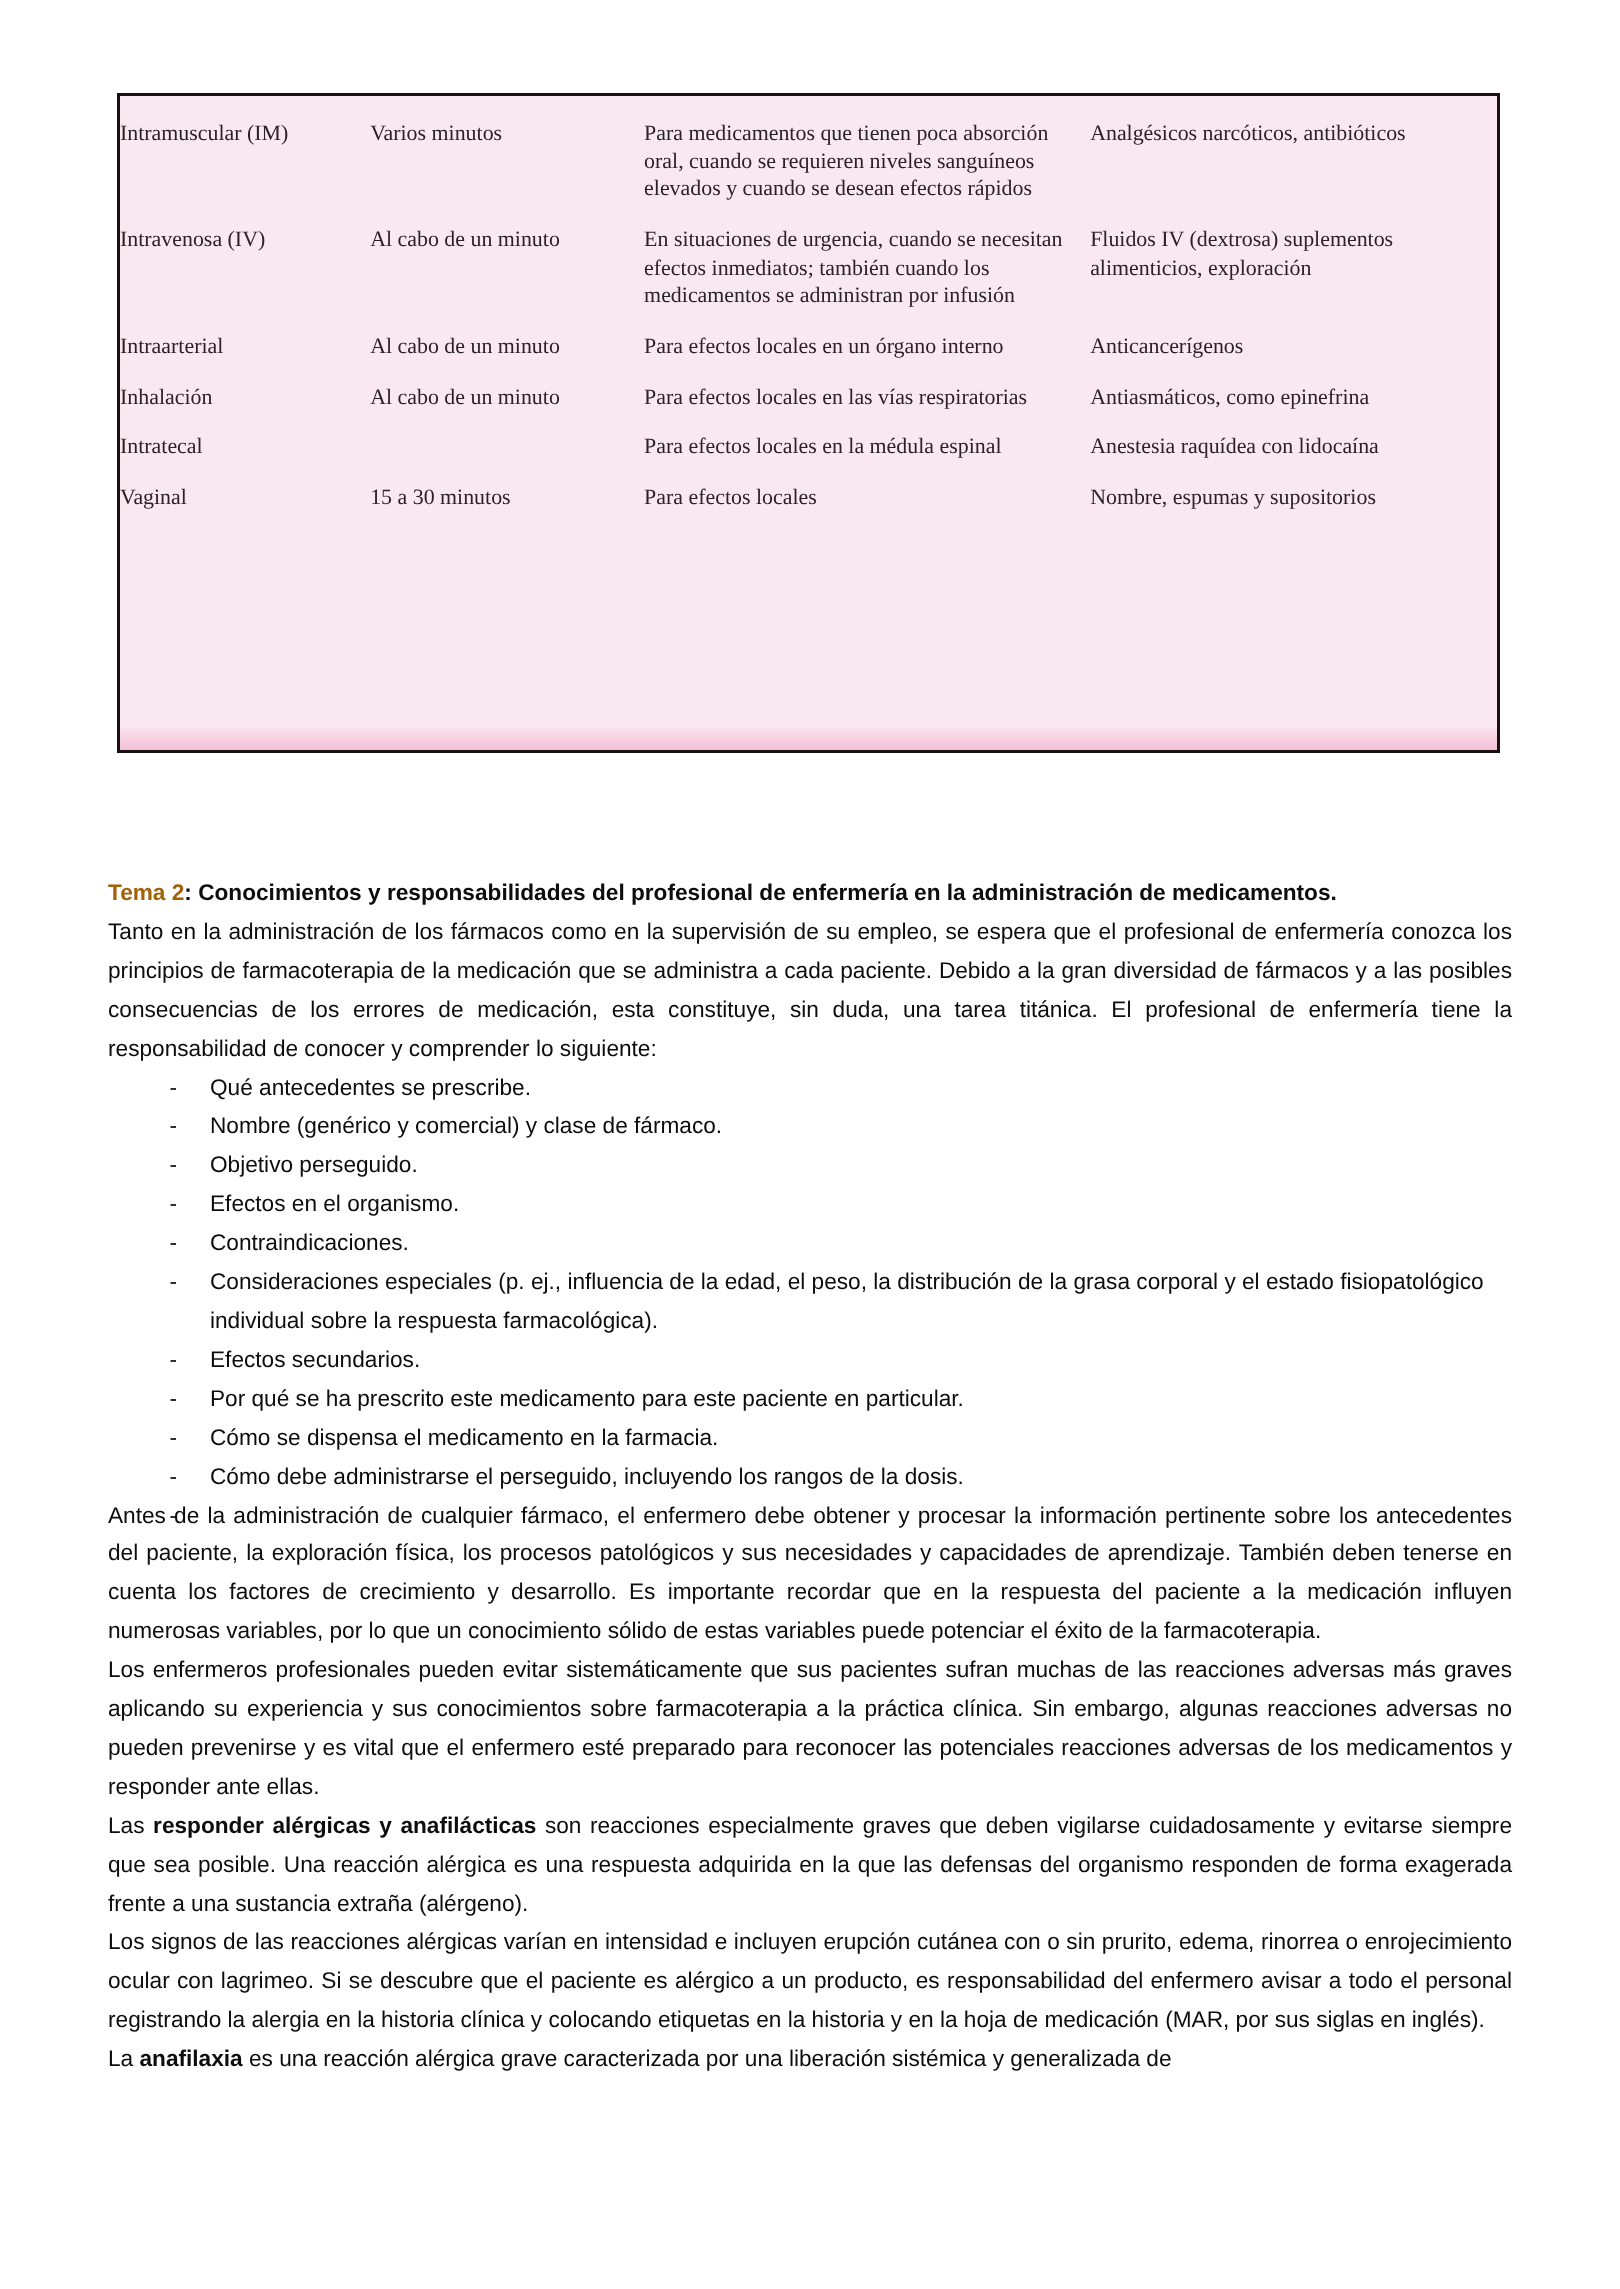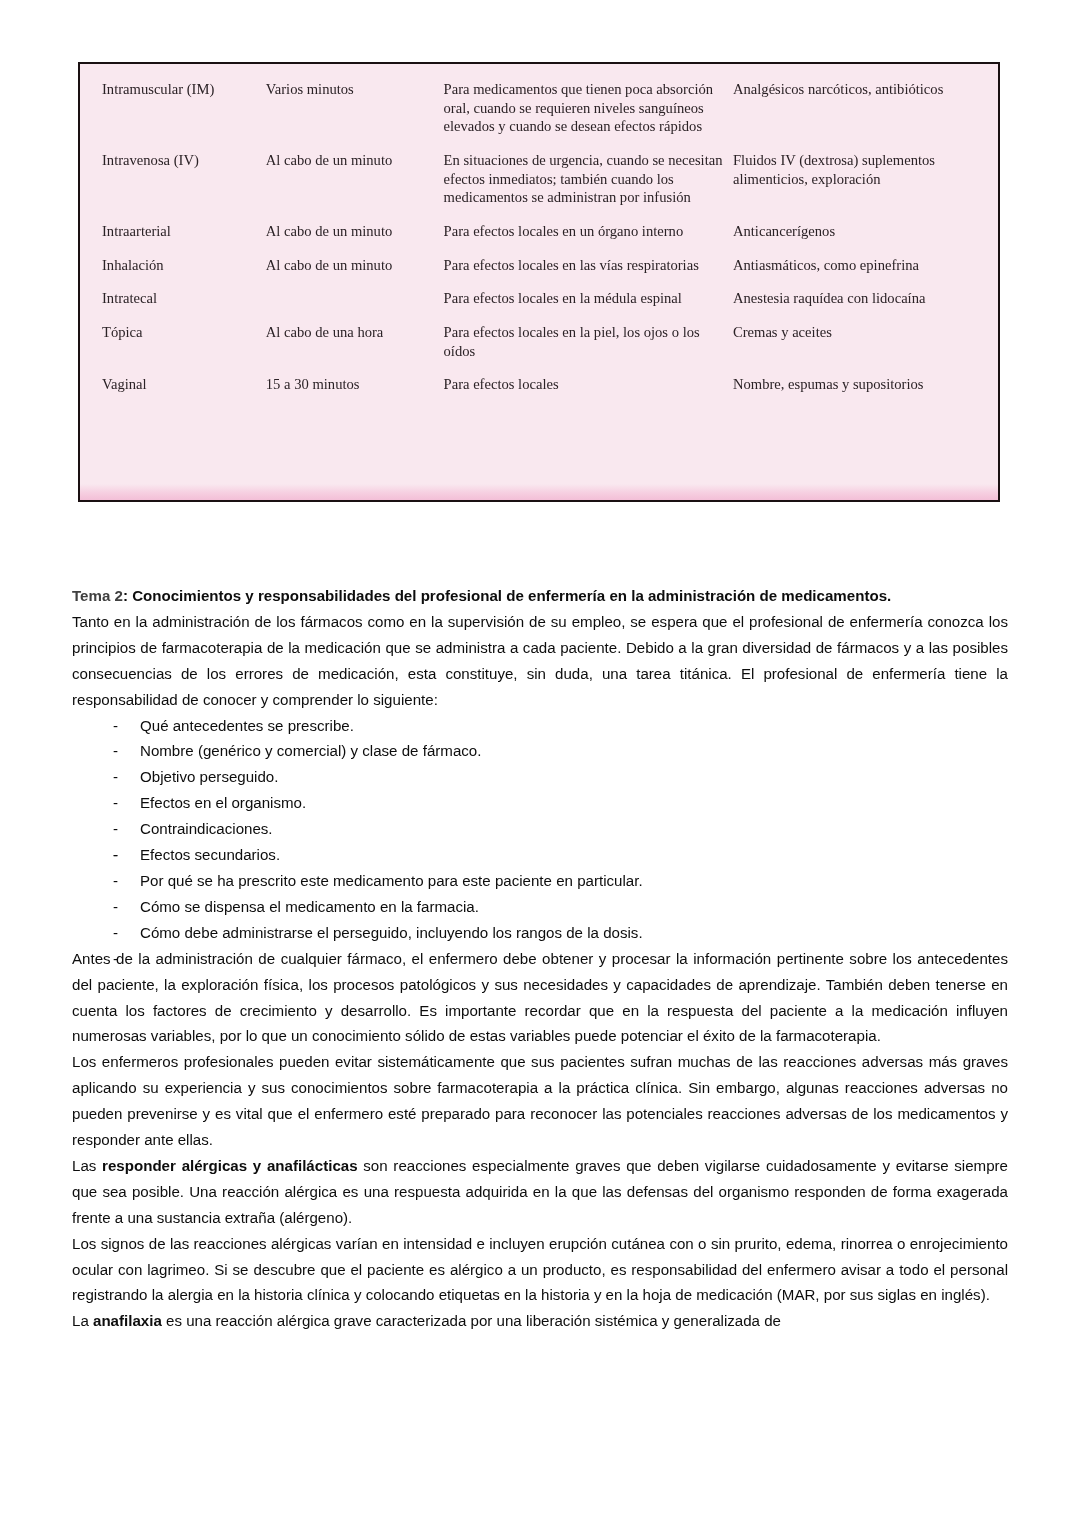--- a/index.html
+++ b/index.html
@@ -44,21 +44,21 @@
     color: #2b2226;
     line-height: 1.28;
     z-index: 2;
   }
   .drug-table td {
     vertical-align: top;
     padding: 0 10px 15px 0;
     border: none;
   }
   .drug-table tr:first-child td { padding-top: 16px; }
-  .drug-table td.c1 { width: 160px; padding-left: 22px; }
+  .drug-table td.c1 { width: 160px; }
   .drug-table td.c2 { width: 178px; }
   .drug-table td.c3 { width: 296px; }
   .drug-table td.c4 { width: 268px; }
 
   
   .doc-body {
     position: absolute;
     left: 72px;
     top: 583px;
     width: 936px;
@@ -68,21 +68,21 @@
   }
   .doc-body p {
     margin: 0;
     text-align: justify;
     text-justify: inter-word;
   }
   .heading {
     font-weight: bold;
   }
   .tema-label {
-    color: #404040;
+    color: #a16207;
     font-weight: bold;
   }
   .bullet-list {
     list-style: none;
     margin: 0;
     padding: 0;
   }
   .bullet-list li {
     position: relative;
     padding-left: 68px;
@@ -125,26 +125,20 @@
         <td class="c3">Para efectos locales en las vías respiratorias</td>
         <td class="c4">Antiasmáticos, como epinefrina</td>
       </tr>
       <tr>
         <td class="c1">Intratecal</td>
         <td class="c2"></td>
         <td class="c3">Para efectos locales en la médula espinal</td>
         <td class="c4">Anestesia raquídea con lidocaína</td>
       </tr>
       <tr>
-        <td class="c1">Tópica</td>
-        <td class="c2">Al cabo de una hora</td>
-        <td class="c3">Para efectos locales en la piel,  los ojos o los oídos</td>
-        <td class="c4">Cremas  y aceites</td>
-      </tr>
-      <tr>
         <td class="c1">Vaginal</td>
         <td class="c2">15 a 30 minutos</td>
         <td class="c3">Para efectos locales</td>
         <td class="c4">Nombre, espumas y supositorios</td>
       </tr>
     </tbody>
   </table>
   <div class="pink-band"></div>
 </div>
 
@@ -153,21 +147,21 @@
   <p class="heading"><span class="tema-label">Tema 2</span><span>: Conocimientos y responsabilidades del profesional de enfermería en la administración de medicamentos.</span></p>
 
   <p>Tanto en la administración de los fármacos como en la supervisión de su empleo, se espera que el profesional de enfermería conozca los principios de farmacoterapia de la medicación que se administra a cada paciente. Debido a la gran diversidad de fármacos y a las posibles consecuencias de los errores de medicación, esta constituye, sin duda, una tarea titánica. El profesional de enfermería tiene la responsabilidad de conocer y comprender lo siguiente:</p>
 
   <ul class="bullet-list">
     <li><span class="dash">-</span><span>Qué antecedentes se prescribe.</span></li>
     <li><span class="dash">-</span><span>Nombre (genérico y comercial) y clase de fármaco.</span></li>
     <li><span class="dash">-</span><span>Objetivo perseguido.</span></li>
     <li><span class="dash">-</span><span>Efectos en el organismo.</span></li>
     <li><span class="dash">-</span><span>Contraindicaciones.</span></li>
-    <li><span class="dash">-</span></li>
+    <li><span class="dash">-</span><span>Consideraciones especiales (p. ej., influencia de la edad, el peso, la distribución de la grasa corporal y el estado fisiopatológico individual sobre la respuesta farmacológica).</span></li>
     <li><span class="dash">-</span><span>Efectos secundarios.</span></li>
     <li><span class="dash">-</span><span>Por qué se ha prescrito este medicamento para este paciente en particular.</span></li>
     <li><span class="dash">-</span><span>Cómo se dispensa el medicamento en la farmacia.</span></li>
     <li><span class="dash">-</span><span>Cómo debe administrarse el perseguido, incluyendo los rangos de la dosis.</span></li>
     <li><span class="dash">-</span></li>
   </ul>
 
   <p>Antes de la administración de cualquier fármaco, el enfermero debe obtener y procesar la información pertinente sobre los antecedentes del paciente, la exploración física, los procesos patológicos y sus necesidades y capacidades de aprendizaje. También deben tenerse en cuenta los factores de crecimiento y desarrollo. Es importante recordar que en la respuesta del paciente a la medicación influyen numerosas variables, por lo que un conocimiento sólido de estas variables puede potenciar el éxito de la farmacoterapia.</p>
 
   <p>Los enfermeros profesionales pueden evitar sistemáticamente que sus pacientes sufran muchas de las reacciones adversas más graves aplicando su experiencia y sus conocimientos sobre farmacoterapia a la práctica clínica. Sin embargo, algunas reacciones adversas no pueden prevenirse y es vital que el enfermero esté preparado para reconocer las potenciales reacciones adversas de los medicamentos y responder ante ellas.</p>

